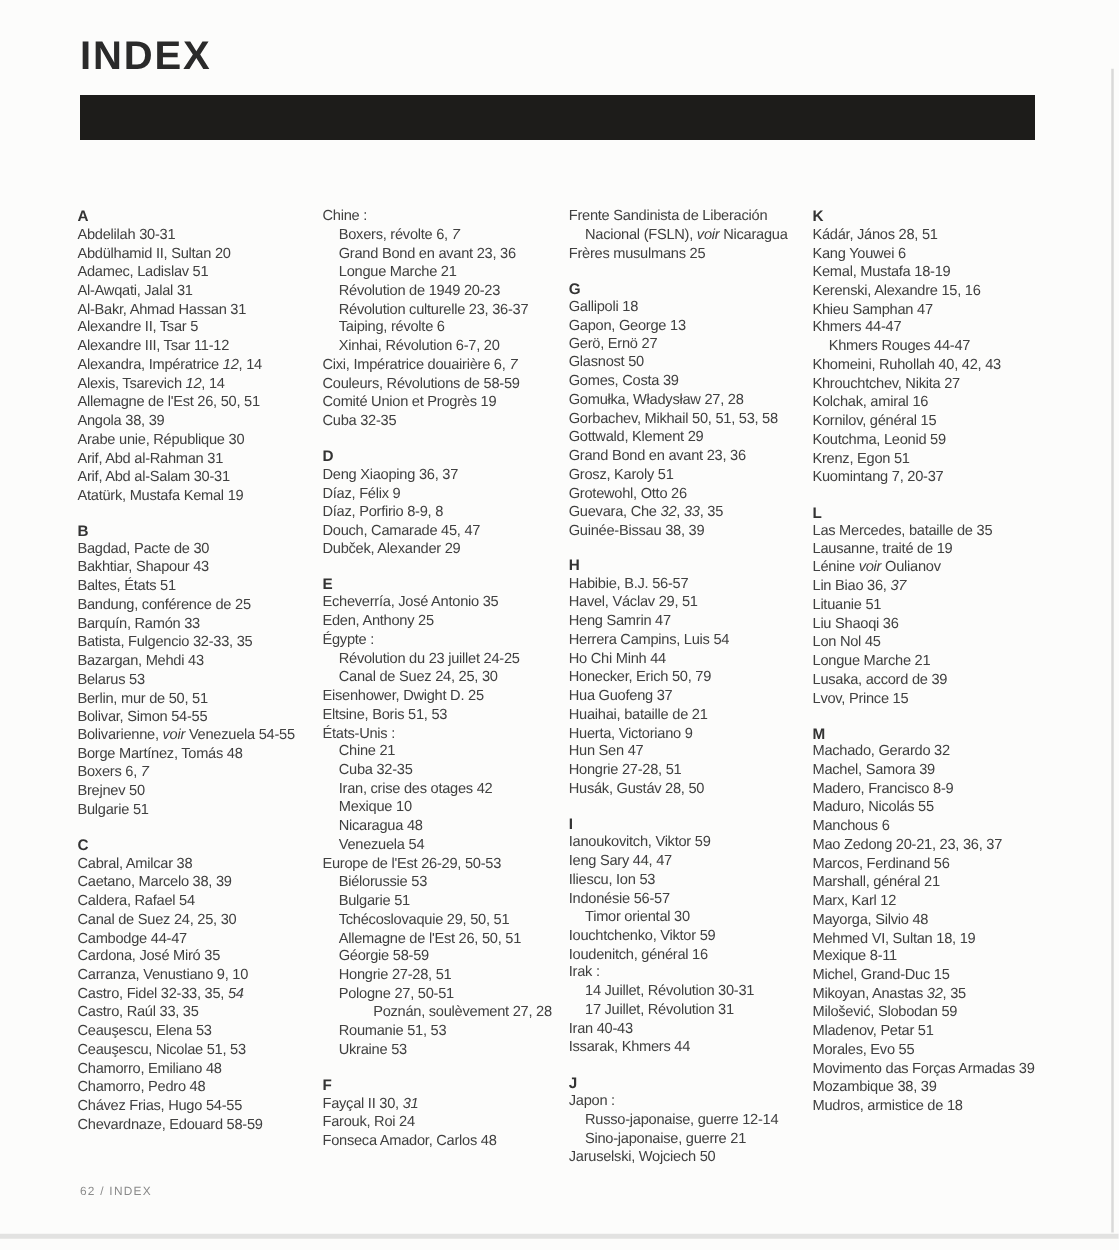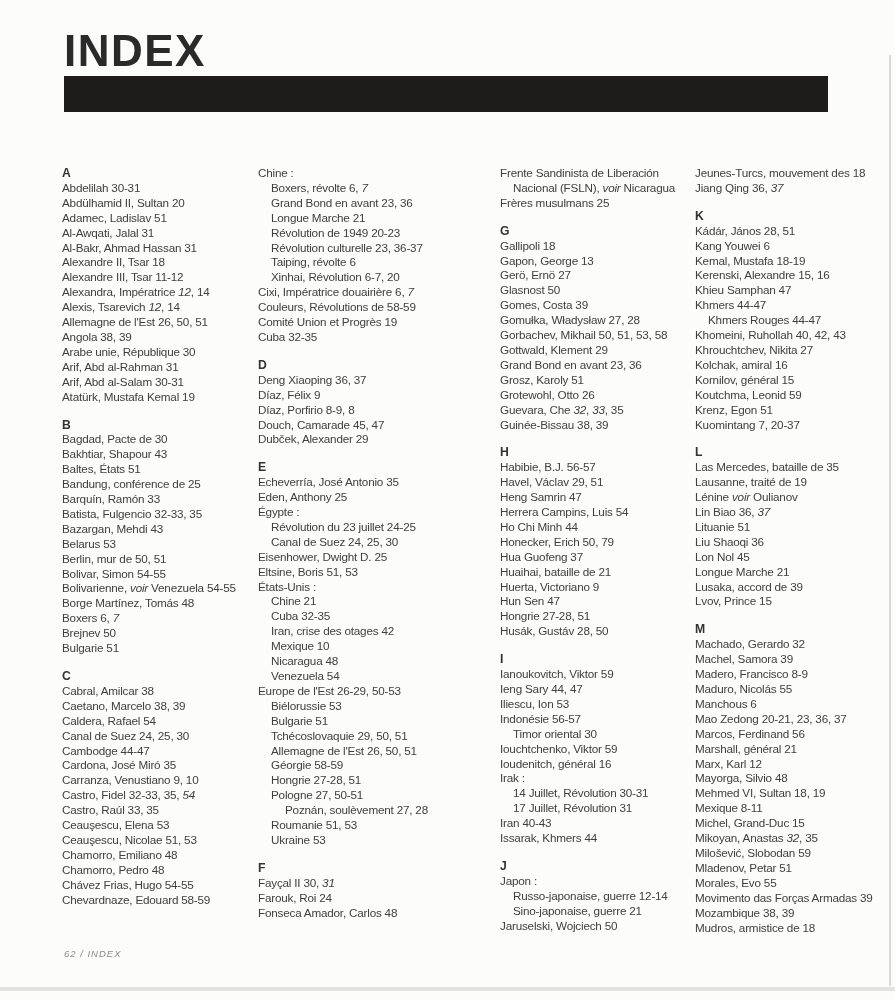--- a/index.html
+++ b/index.html
@@ -15,72 +15,72 @@
   .page-edge-right{
     position:absolute;top:55px;bottom:14px;right:4px;width:2px;
     background:#d9d9d9;
   }
   .page-edge-bottom{
     position:absolute;left:0;right:0;bottom:9px;height:4px;
     background:#e2e2e1;
   }
   .page-title{
     position:absolute;left:64px;top:26px;margin:0;
-    font-size:44px;font-weight:700;letter-spacing:1.5px;
+    font-size:32px;font-weight:700;letter-spacing:1.5px;
     color:#2a2a2a;
   }
   .title-rule{
     position:absolute;left:64px;top:76px;width:764px;height:36px;
     background:#1d1c1a;
   }
   .index-columns{
     position:absolute;left:62px;top:166px;
     display:flex;align-items:flex-start;
   }
   .index-column{flex:0 0 auto;}
   .index-column:nth-child(1){width:196px;}
   .index-column:nth-child(2){width:197px;}
-  .index-column:nth-child(3){width:195px;margin-left:45px;}
+  .index-column:nth-child(3){width:195px;}
   .index-column:nth-child(4){width:225px;}
   .index-group{margin-top:13px;}
   .index-group.continuation{margin-top:0;}
   .index-column > .index-group:first-child{margin-top:0;}
   .group-letter{
     font-size:12.2px;font-weight:700;color:#333333;
     line-height:14.9px;white-space:nowrap;
   }
   .index-entry{
     font-size:11.7px;color:#404040;letter-spacing:-0.2px;
     line-height:14.9px;white-space:nowrap;
   }
   .index-entry.ind1{padding-left:13px;}
-  .index-entry.ind2{padding-left:27px;}
+  .index-entry.ind2{padding-left:27px;text-align:center;}
   .index-entry em{font-style:italic;}
   .page-footer{
     position:absolute;left:64px;top:948px;
-    font-size:9.5px;color:#8a8a8a;letter-spacing:1px;font-style:italic;
+    font-size:9.5px;color:#8a8a8a;letter-spacing:1px;
   }
 </style>
 </head>
 <body>
 
 <div class="page">
   <h1 class="page-title">INDEX</h1>
   <div class="title-rule" style="background: rgb(29, 28, 26);"></div>
 
   <div class="index-columns" id="columns">
       <div class="index-column">
         <div class="index-group">
           <div class="group-letter">A</div>
           <div class="index-entry">Abdelilah 30-31</div>
           <div class="index-entry">Abdülhamid II, Sultan 20</div>
           <div class="index-entry">Adamec, Ladislav 51</div>
           <div class="index-entry">Al-Awqati, Jalal 31</div>
           <div class="index-entry">Al-Bakr, Ahmad Hassan 31</div>
-          <div class="index-entry">Alexandre II, Tsar 18</div>
+          <div class="index-entry">Alexandre II, Tsar 5</div>
           <div class="index-entry">Alexandre III, Tsar 11-12</div>
           <div class="index-entry">Alexandra, Impératrice <em>12</em>, 14</div>
           <div class="index-entry">Alexis, Tsarevich <em>12</em>, 14</div>
           <div class="index-entry">Allemagne de l'Est 26, 50, 51</div>
           <div class="index-entry">Angola 38, 39</div>
           <div class="index-entry">Arabe unie, République 30</div>
           <div class="index-entry">Arif, Abd al-Rahman 31</div>
           <div class="index-entry">Arif, Abd al-Salam 30-31</div>
           <div class="index-entry">Atatürk, Mustafa Kemal 19</div>
         </div>
@@ -233,24 +233,20 @@
         </div>
         <div class="index-group">
           <div class="group-letter">J</div>
           <div class="index-entry">Japon :</div>
           <div class="index-entry ind1">Russo-japonaise, guerre 12-14</div>
           <div class="index-entry ind1">Sino-japonaise, guerre 21</div>
           <div class="index-entry">Jaruselski, Wojciech 50</div>
         </div>
       </div>
       <div class="index-column">
-        <div class="index-group continuation">
-          <div class="index-entry">Jeunes-Turcs, mouvement des 18</div>
-          <div class="index-entry">Jiang Qing 36, <em>37</em></div>
-        </div>
         <div class="index-group">
           <div class="group-letter">K</div>
           <div class="index-entry">Kádár, János 28, 51</div>
           <div class="index-entry">Kang Youwei 6</div>
           <div class="index-entry">Kemal, Mustafa 18-19</div>
           <div class="index-entry">Kerenski, Alexandre 15, 16</div>
           <div class="index-entry">Khieu Samphan 47</div>
           <div class="index-entry">Khmers 44-47</div>
           <div class="index-entry ind1">Khmers Rouges 44-47</div>
           <div class="index-entry">Khomeini, Ruhollah 40, 42, 43</div>

